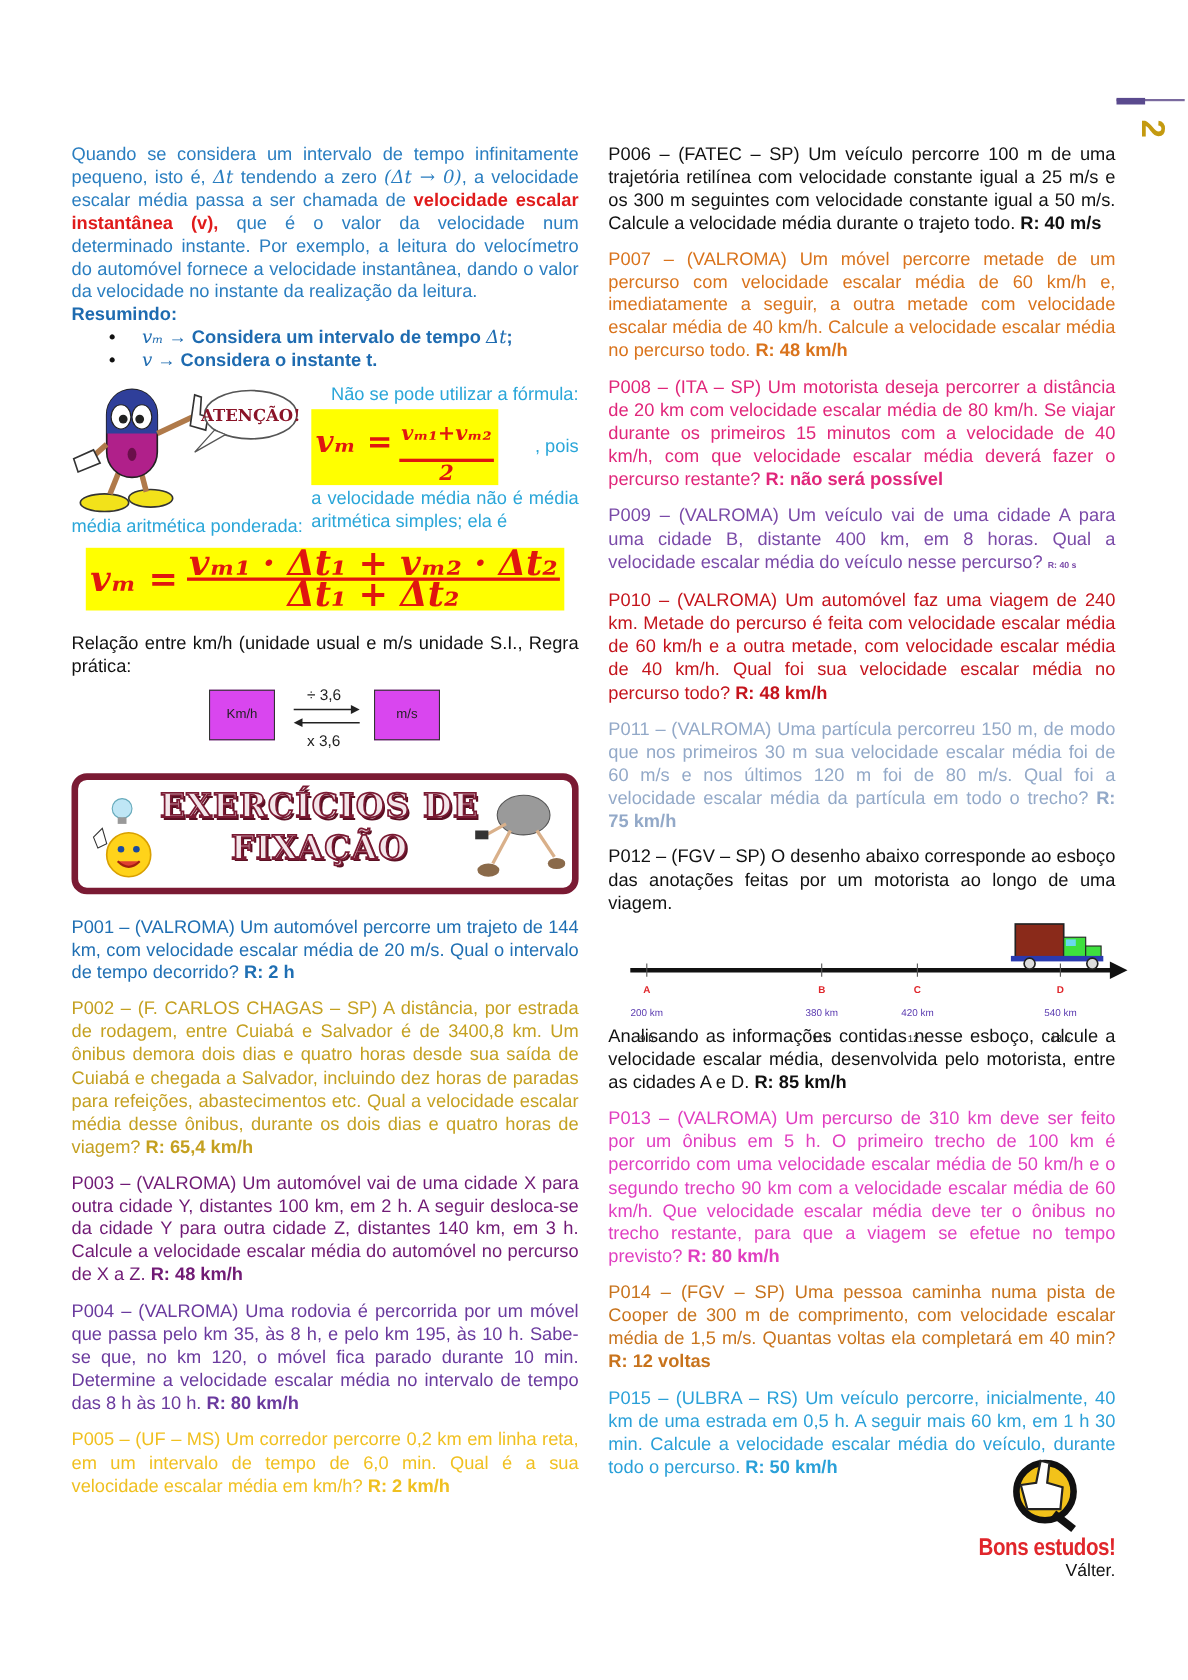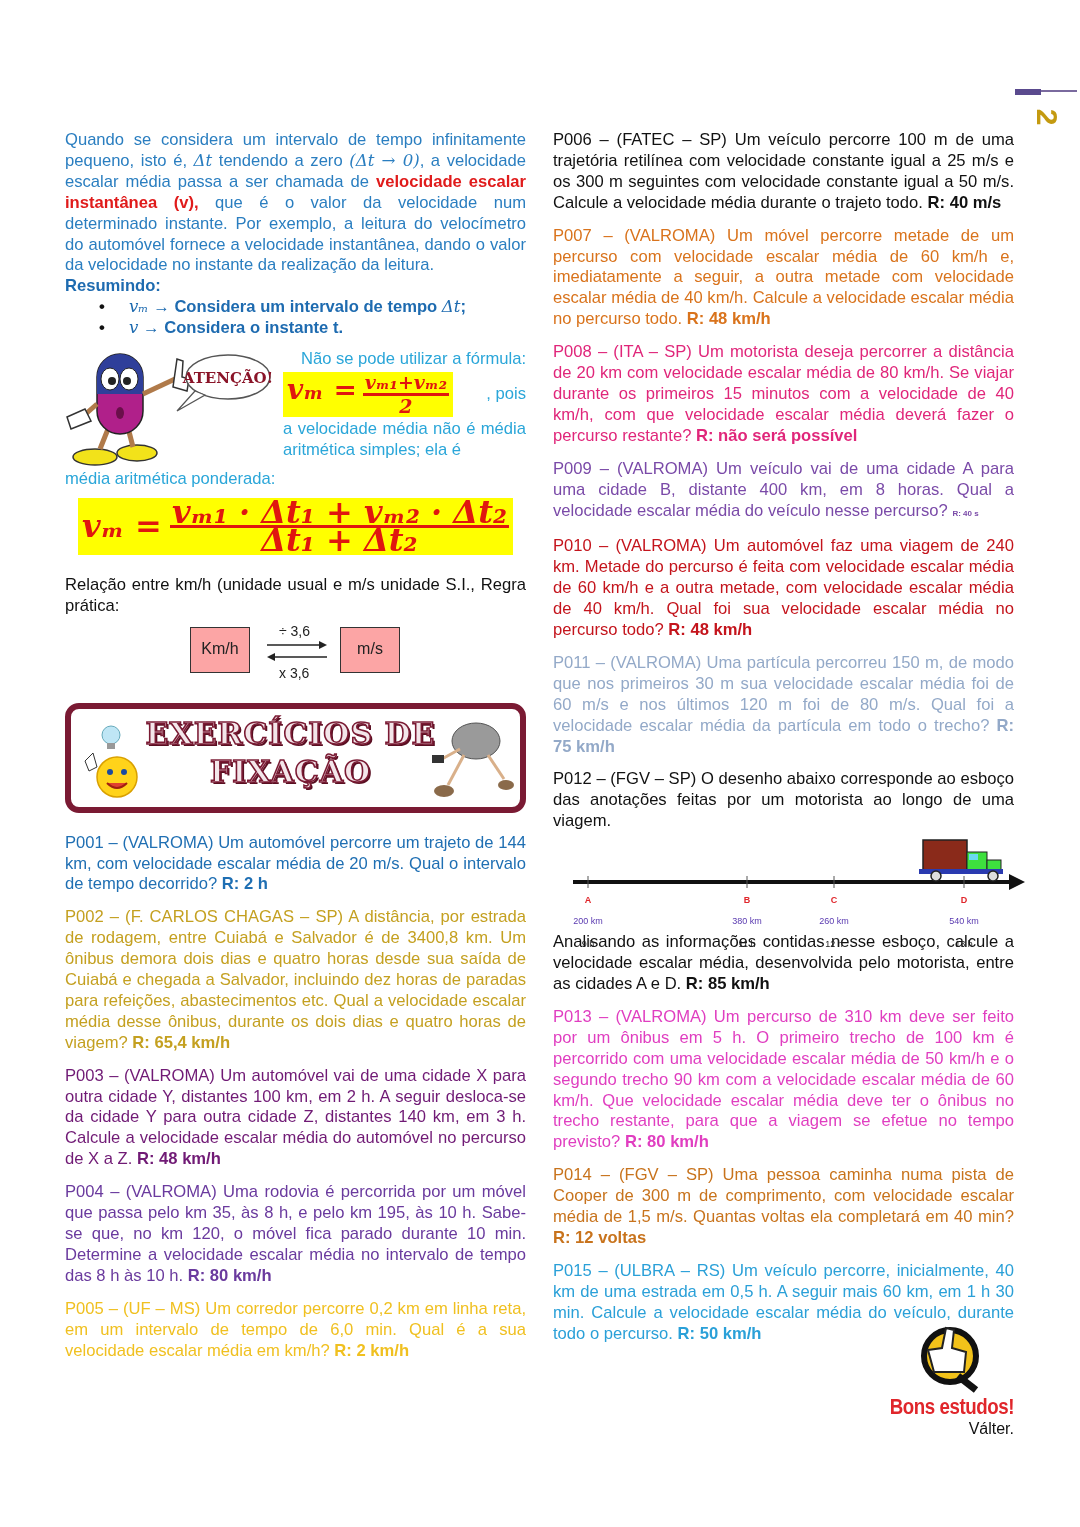--- a/index.html
+++ b/index.html
@@ -35,31 +35,31 @@
   .bullets li { position: relative; padding-left: 30px; font-weight: bold; color: #1e6bb0; }
   .bullets li::before { content: "\2022"; position: absolute; left: 0; color: #111; }
   .math { font-family: "DejaVu Serif", serif; font-style: italic; font-weight: normal; }
 
   .attention { position: relative; height: 122px; margin-top: 10px; }
   .mascot { position: absolute; left: 0; top: 0; width: 210px; height: 120px; }
   .attn-text { position: absolute; left: 218px; top: 0; width: 243px; color: #2aa6d9; }
   .formula1 { display: inline-block; background: #ffff00; color: #e0160f; font-family: "DejaVu Serif", serif;
               font-weight: bold; font-style: italic; padding: 0 4px; vertical-align: middle; }
   .frac { display: inline-flex; flex-direction: column; align-items: center; vertical-align: middle; }
-  .frac .num { border-bottom: 3px solid #e0160f; padding: 0 2px; }
+  .frac .num { border-bottom: 3px solid #e0160f; padding: 12px 2px; }
   .formula-row { display: flex; align-items: center; justify-content: space-between; margin: 2px 0; }
   .formula2-wrap { text-align: center; margin-top: 8px; }
   .formula2 { display: inline-flex; align-items: center; background: #ffff00; color: #e0160f;
               font-family: "DejaVu Serif", serif; font-weight: bold; font-style: italic;
               font-size: 32px; padding: 4px 4px; }
   .formula2 .frac .num { border-bottom: 3px solid #e0160f; padding: 0 2px 2px; }
   .formula2 .frac .den { padding-top: 2px; }
 
   .conv { position: relative; height: 60px; margin-top: 6px; }
-  .box { position: absolute; border: 1.5px solid #333; background: #fca5a5; font-size: 16px; color: #222;
+  .box { position: absolute; border: 1.5px solid #333; background: #d946ef; font-size: 12px; color: #222;
          display: flex; align-items: center; justify-content: center; }
   .arrows { position: absolute; left: 200px; top: 0; width: 64px; height: 60px; font-size: 14px; color: #222; }
 
   .banner { position: relative; height: 110px; margin-top: 20px; border: 6px solid #7a1a33;
             border-radius: 14px; background: #ffffff; box-sizing: border-box; }
   .banner-title { position: absolute; left: 70px; right: 80px; top: 6px; text-align: center;
                   font-family: "DejaVu Serif", serif; font-weight: bold; font-size: 30px; line-height: 38px;
                   color: #f3e6ea; letter-spacing: 1px;
                   -webkit-text-stroke: 1.6px #7a1a33;
                   text-shadow: 2px 2px 0 #5a0f22; }
@@ -240,21 +240,21 @@
       <div class="tl-km">200 km</div>
       <div class="tl-h" style="margin-top:2px;">9 h</div>
     </div>
     <div class="tl-label" style="left:169px;top:54px;">
       <div class="tl-city">B</div>
       <div class="tl-km">380 km</div>
       <div class="tl-h" style="margin-top:2px;">11 h</div>
     </div>
     <div class="tl-label" style="left:256px;top:54px;">
       <div class="tl-city">C</div>
-      <div class="tl-km">260 km</div>
+      <div class="tl-km">420 km</div>
       <div class="tl-h" style="margin-top:2px;">12 h</div>
     </div>
     <div class="tl-label" style="left:386px;top:54px;">
       <div class="tl-city">D</div>
       <div class="tl-km">540 km</div>
       <div class="tl-h" style="margin-top:2px;">13 h</div>
     </div>
   </div>
 
   <p class="p c-p012" style="margin-top:-4px;"><span>Analisando as informações contidas nesse esboço, calcule a velocidade escalar média, desenvolvida pelo motorista, entre as cidades A e D. </span><b>R: 85 km/h</b></p>

